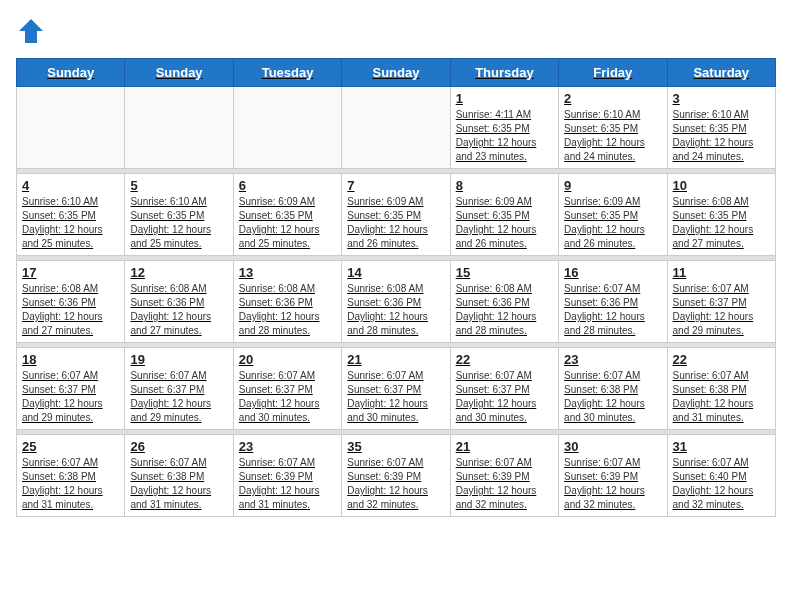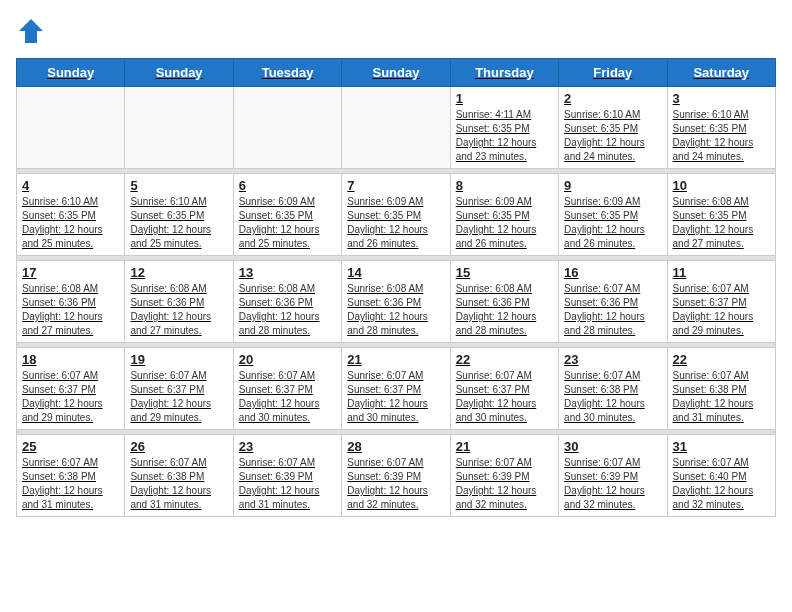--- a/index.html
+++ b/index.html
@@ -345,21 +345,21 @@
 and 31 minutes.</div>
         </td>
         <td>
           <div class="day-num">23</div>
           <div class="day-info" style="white-space: pre-line;">Sunrise: 6:07 AM
 Sunset: 6:39 PM
 Daylight: 12 hours
 and 31 minutes.</div>
         </td>
         <td>
-          <div class="day-num">28</div>
+          <div class="day-num">35</div>
           <div class="day-info" style="white-space: pre-line;">Sunrise: 6:07 AM
 Sunset: 6:39 PM
 Daylight: 12 hours
 and 32 minutes.</div>
         </td>
         <td>
           <div class="day-num">21</div>
           <div class="day-info" style="white-space: pre-line;">Sunrise: 6:07 AM
 Sunset: 6:39 PM
 Daylight: 12 hours

